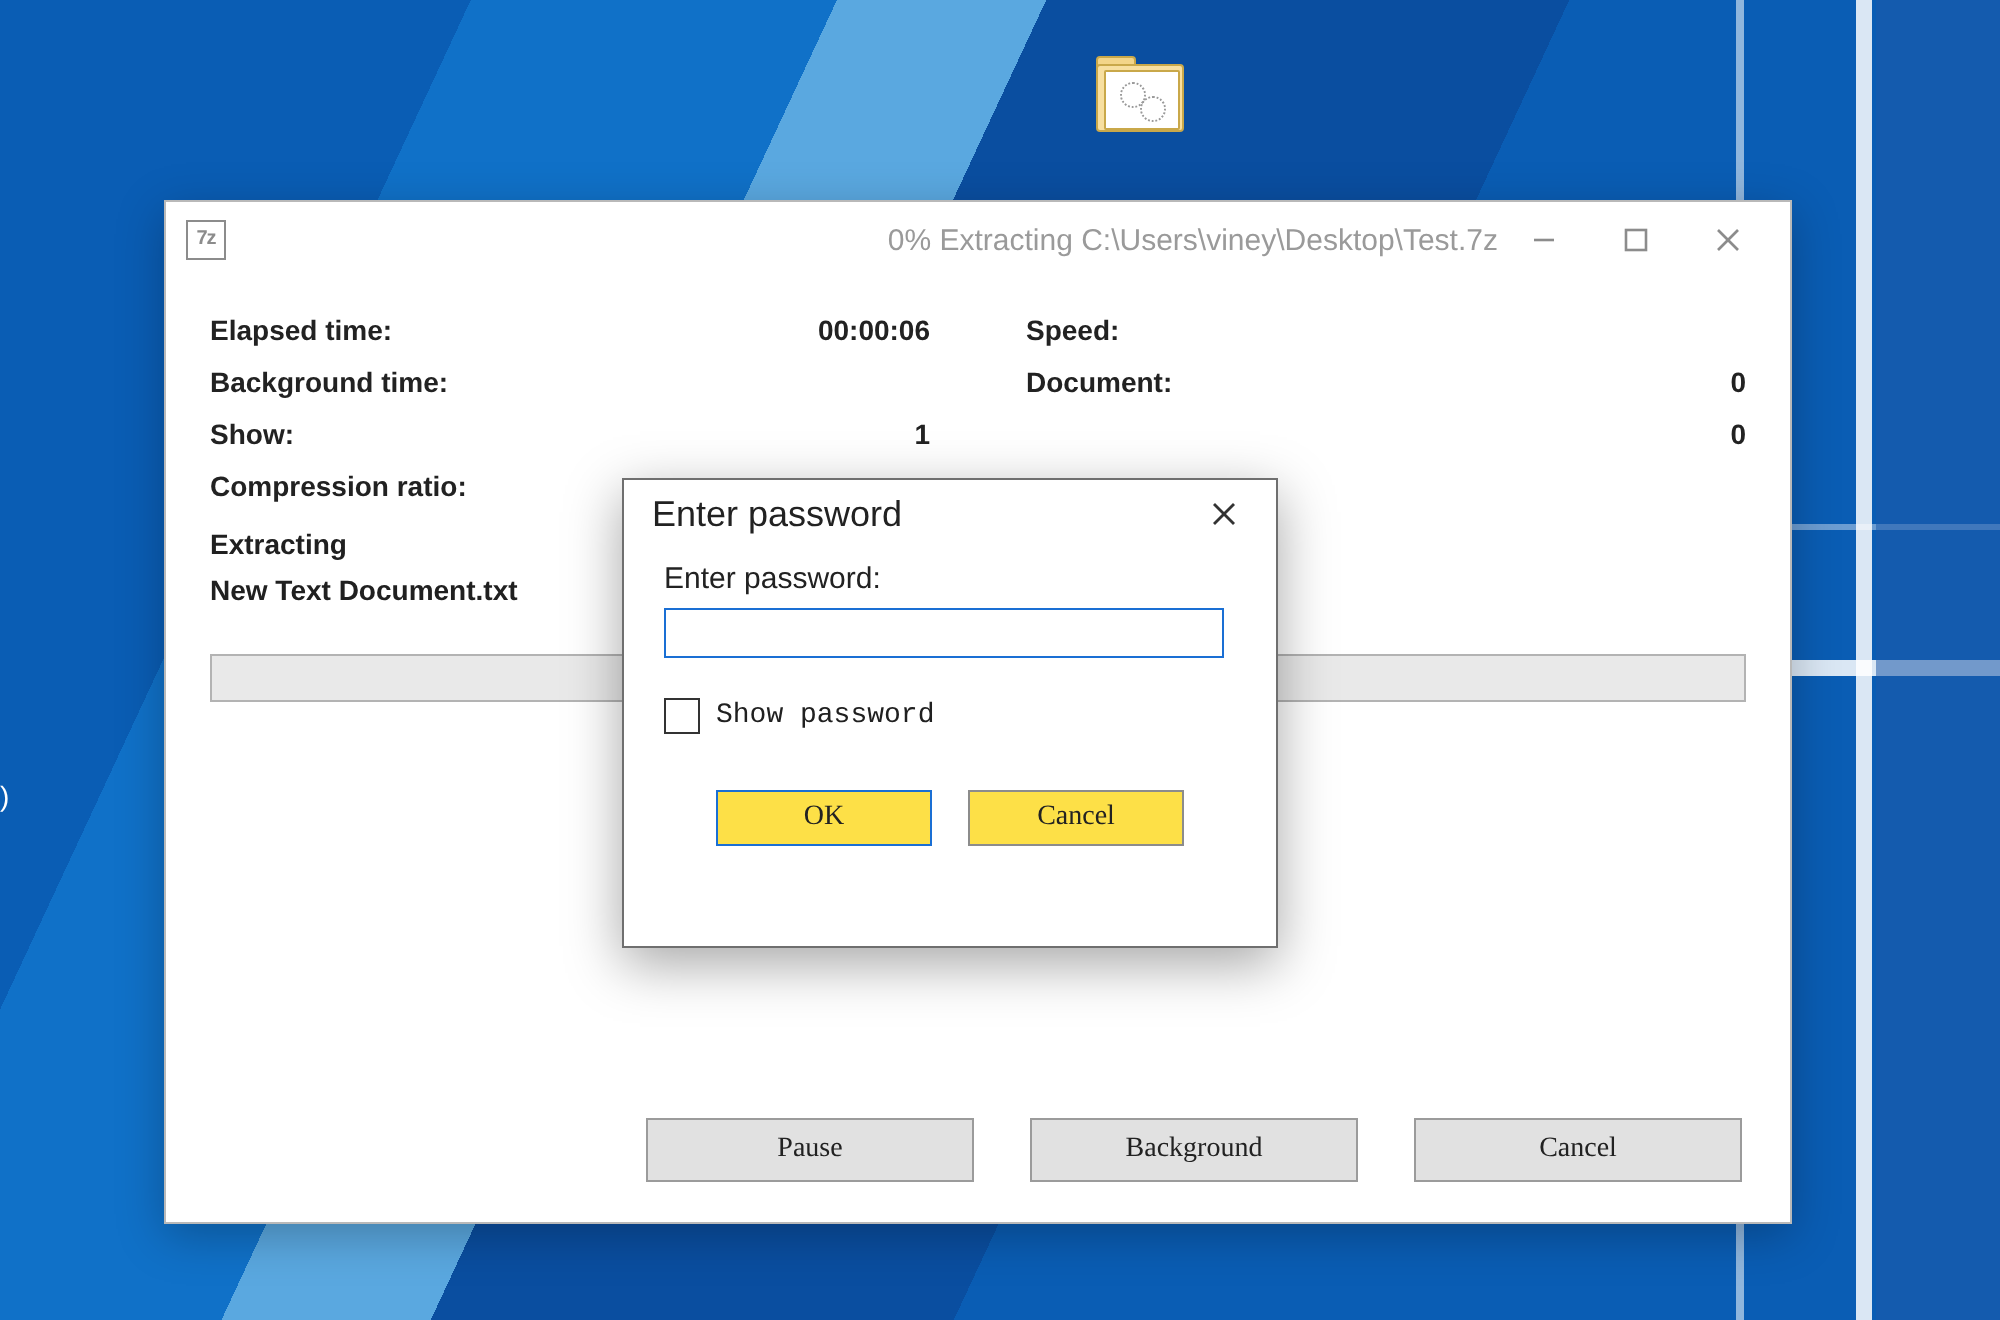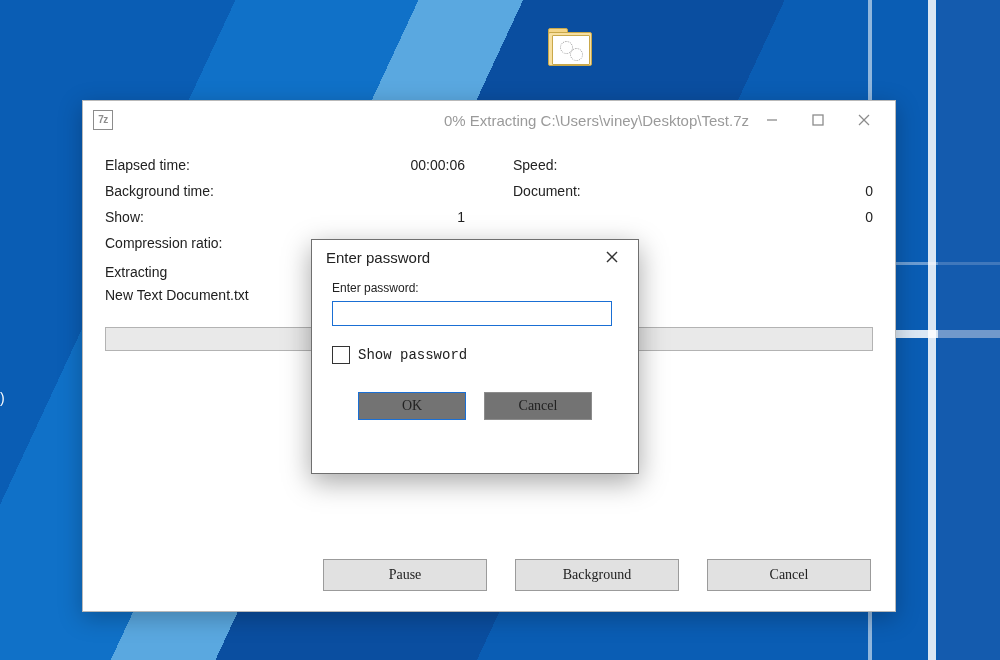--- a/index.html
+++ b/index.html
@@ -34,49 +34,49 @@
   .titlebar{height:38px;display:flex;align-items:center;padding:0 8px 0 10px;
     background:#fff;border-bottom:1px solid #fff;color:#9a9a9a;font-size:15px;text-align:right;}
   .tb-icon{width:18px;height:18px;border:1.5px solid #8c8c8c;margin-right:10px;
     display:flex;align-items:center;justify-content:center;font:700 10px/1 sans-serif;
     color:#8c8c8c;letter-spacing:-.5px;}
   .tb-title{flex:1;white-space:nowrap;overflow:hidden;}
   .tb-btns{display:flex;gap:0;}
   .tb-btn{width:46px;height:30px;display:flex;align-items:center;justify-content:center;
     color:#8c8c8c;cursor:default;}
   .tb-btn svg{display:block}
-  .body{padding:12px 22px 16px 22px;}
+  .body{padding:12px 22px 16px 22px;font-weight:bold;}
   .stats{display:flex;gap:48px;}
   .col{flex:1;}
   .row{display:flex;justify-content:space-between;height:26px;align-items:center;}
   .lbl{color:#222;}
   .val{color:#222;}
   .section{margin-top:8px;}
   .filelist{margin-top:6px;line-height:1.35;}
   .progress{margin-top:22px;height:22px;border:1px solid #b3b3b3;background:#e9e9e9;}
   .btnrow{position:absolute;left:0;right:0;bottom:20px;display:flex;
     justify-content:flex-end;gap:28px;padding:0 24px;}
   .winbtn{width:164px;height:32px;border:1px solid #9b9b9b;background:#e1e1e1;
     font:14px "Segoe UI";color:#222;cursor:default;}
   
   .modal{position:absolute;left:311px;top:239px;width:326px;height:233px;
     background:#fff;border:1px solid #6f6f6f;box-shadow:0 8px 26px rgba(0,0,0,.35);}
   .m-titlebar{height:34px;display:flex;align-items:center;padding:0 6px 0 14px;
-    font-size:15px;color:#222;border-bottom:1px solid #fff;}
+    font-size:18px;color:#222;border-bottom:1px solid #fff;}
   .m-title{flex:1;}
   .m-close{width:40px;height:28px;display:flex;align-items:center;justify-content:center;
     cursor:default;color:#333;}
   .m-body{padding:6px 20px 14px 20px;}
-  .fieldlbl{font-size:12px;color:#222;}
+  .fieldlbl{font-size:15px;color:#222;}
   .pw-input{margin-top:6px;width:280px;height:25px;border:1px solid #1a6fd4;
     background:#fff;padding:2px 6px;box-sizing:border-box;font:14px "Segoe UI";}
   .chkrow{margin-top:20px;display:flex;align-items:center;gap:8px;font-family:Liberation Mono, monospace;}
   .chk{width:16px;height:16px;border:1px solid #333;background:#fff;}
   .m-btns{margin-top:28px;display:flex;gap:18px;justify-content:center;}
-  .m-btn{width:108px;height:28px;border:1px solid #8c8c8c;background:#737373;
+  .m-btn{width:108px;height:28px;border:1px solid #8c8c8c;background:#fde047;
     font:14px "Segoe UI";color:#222;cursor:default;}
   .m-btn.primary{border:1.5px solid #1a6fd4;}
   .leftedge-txt{position:absolute;left:0;top:390px;color:#fff;font-size:14px;}
 </style>
 </head>
 <body>
 
 <div class="desktop">
   <div class="cross-v" style="left:928px;width:8px"></div>
   <div class="cross-v" style="left:868px;width:4px;background:rgba(255,255,255,.55)"></div>

